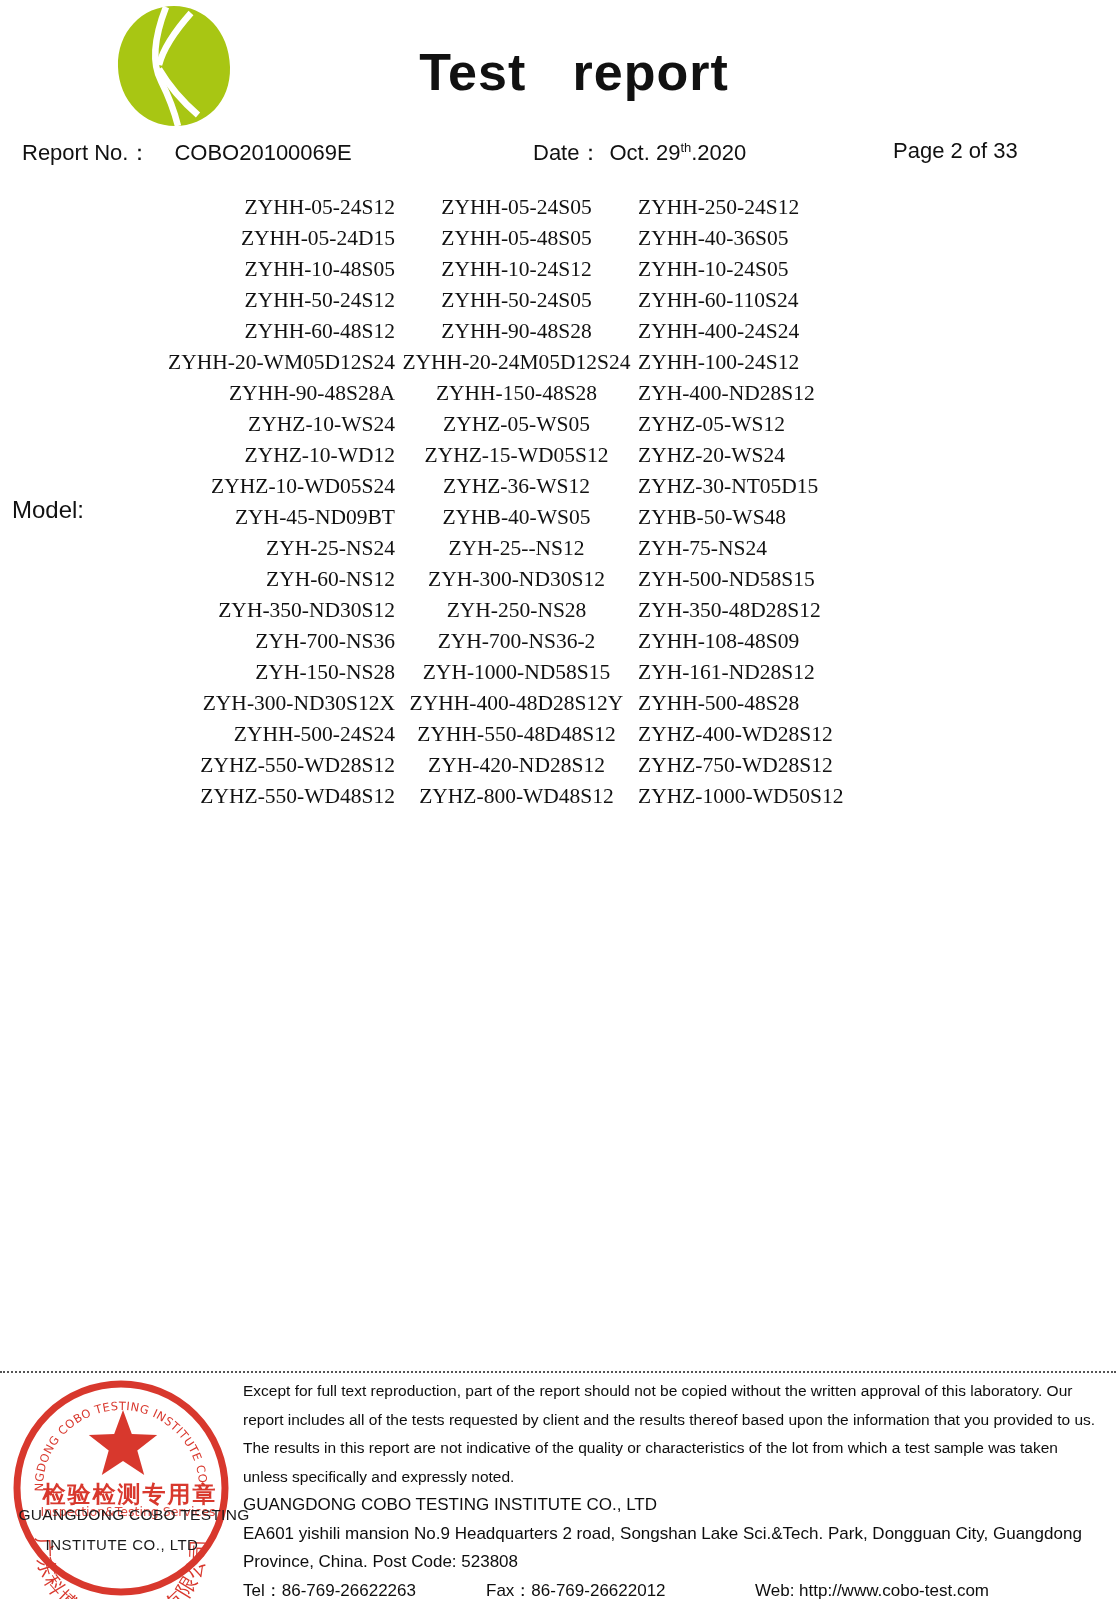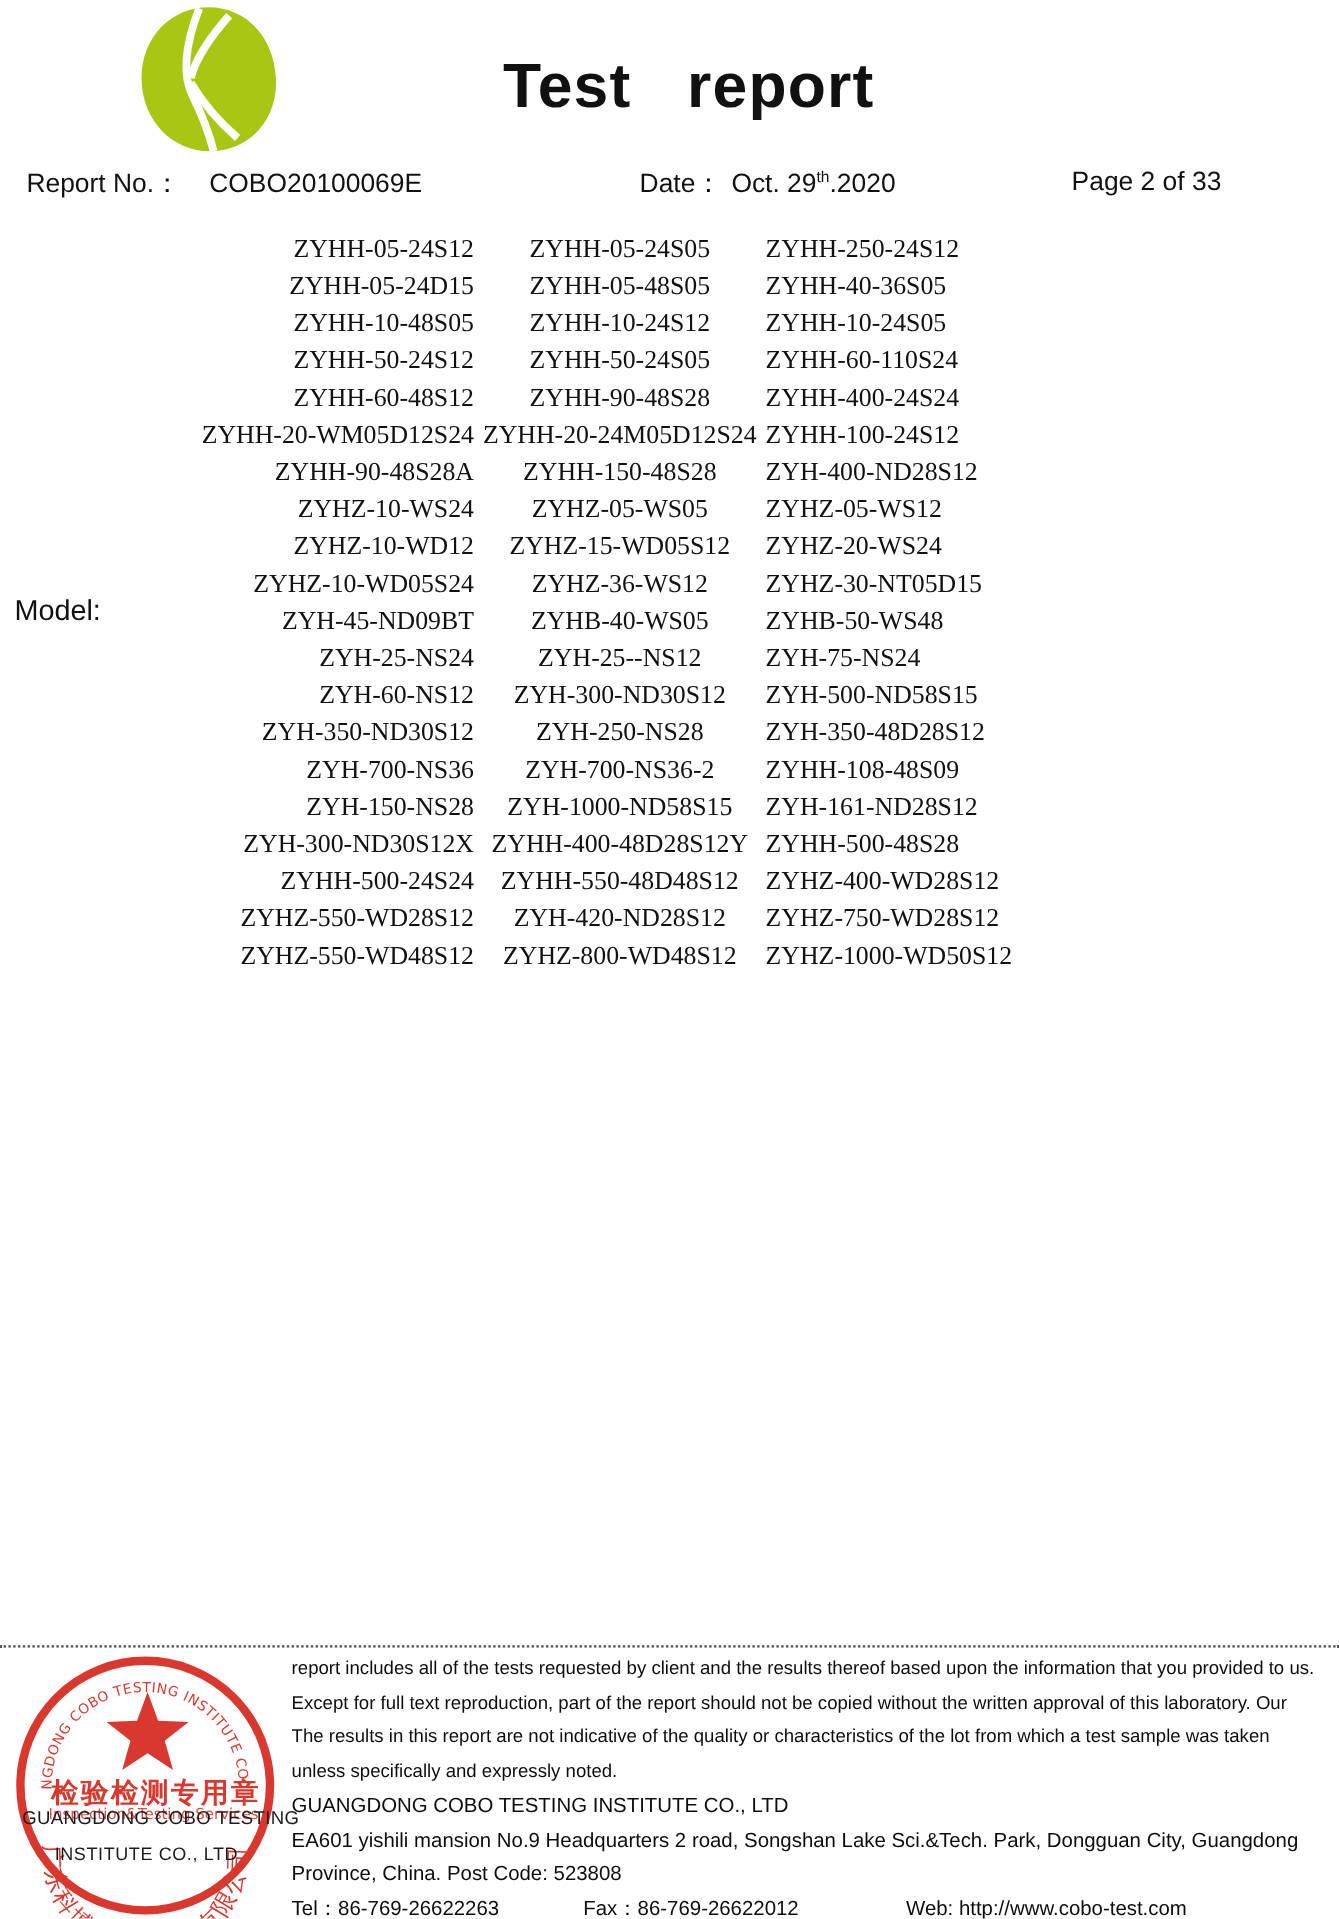--- a/index.html
+++ b/index.html
@@ -211,22 +211,22 @@
       <text class="stamp-arc" font-size="11.5" letter-spacing="0.5" text-anchor="middle" fill="#d6291e">
         <textPath href="#arcBottom" startOffset="50%">GUANGDONG COBO TESTING INSTITUTE CO., LTD</textPath>
       </text>
     </g>
     <text x="132" y="140" font-size="15.5" letter-spacing="0.3" text-anchor="middle" fill="#1a1a1a" font-family="Liberation Sans, sans-serif">GUANGDONG COBO TESTING</text>
     <text x="120" y="170" font-size="15" letter-spacing="0.5" text-anchor="middle" fill="#1a1a1a" font-family="Liberation Sans, sans-serif">INSTITUTE CO., LTD</text>
   </svg>
 
   <div class="footer-text">
     <div id="disclaimer-lines">
+        <div class="line">Except for full text reproduction, part of the report should not be copied without the written approval of this laboratory. Our</div>
         <div class="line">report includes all of the tests requested by client and the results thereof based upon the information that you provided to us.</div>
-        <div class="line">Except for full text reproduction, part of the report should not be copied without the written approval of this laboratory. Our</div>
         <div class="line">The results in this report are not indicative of the quality or characteristics of the lot from which a test sample was taken</div>
         <div class="line">unless specifically and expressly noted.</div>
       </div>
     <div class="line company-block">GUANGDONG COBO TESTING INSTITUTE CO., LTD</div>
     <div class="line company-block">EA601 yishili mansion No.9 Headquarters 2 road, Songshan Lake Sci.&amp;Tech. Park, Dongguan City, Guangdong</div>
     <div class="line company-block">Province, China. Post Code: 523808</div>
     <div class="contact-row">
       <span class="contact-tel"><span>Tel：</span><span>86-769-26622263</span></span>
       <span class="contact-fax"><span>Fax：</span><span>86-769-26622012</span></span>
       <span class="contact-web"><span>Web: </span><span>http://www.cobo-test.com</span></span>

